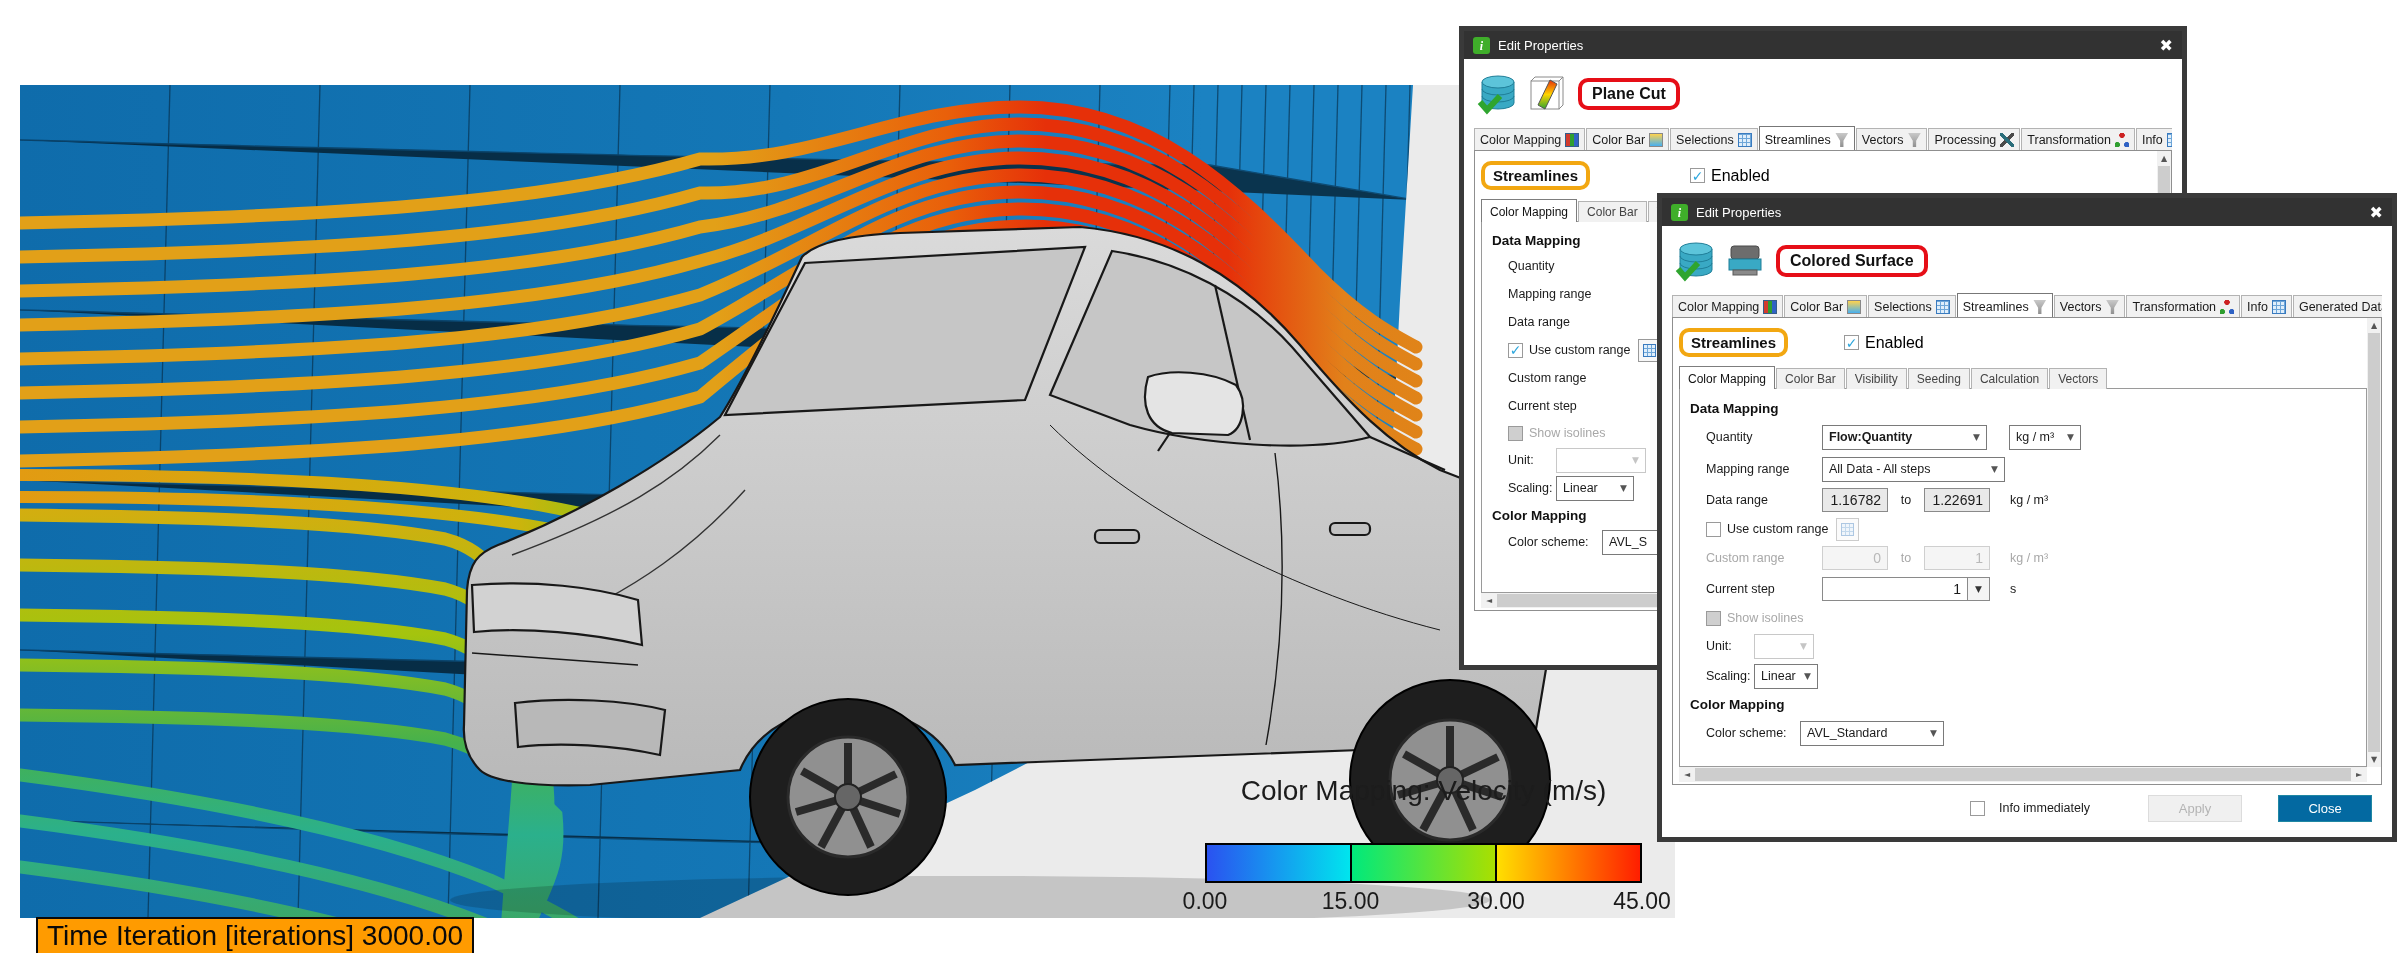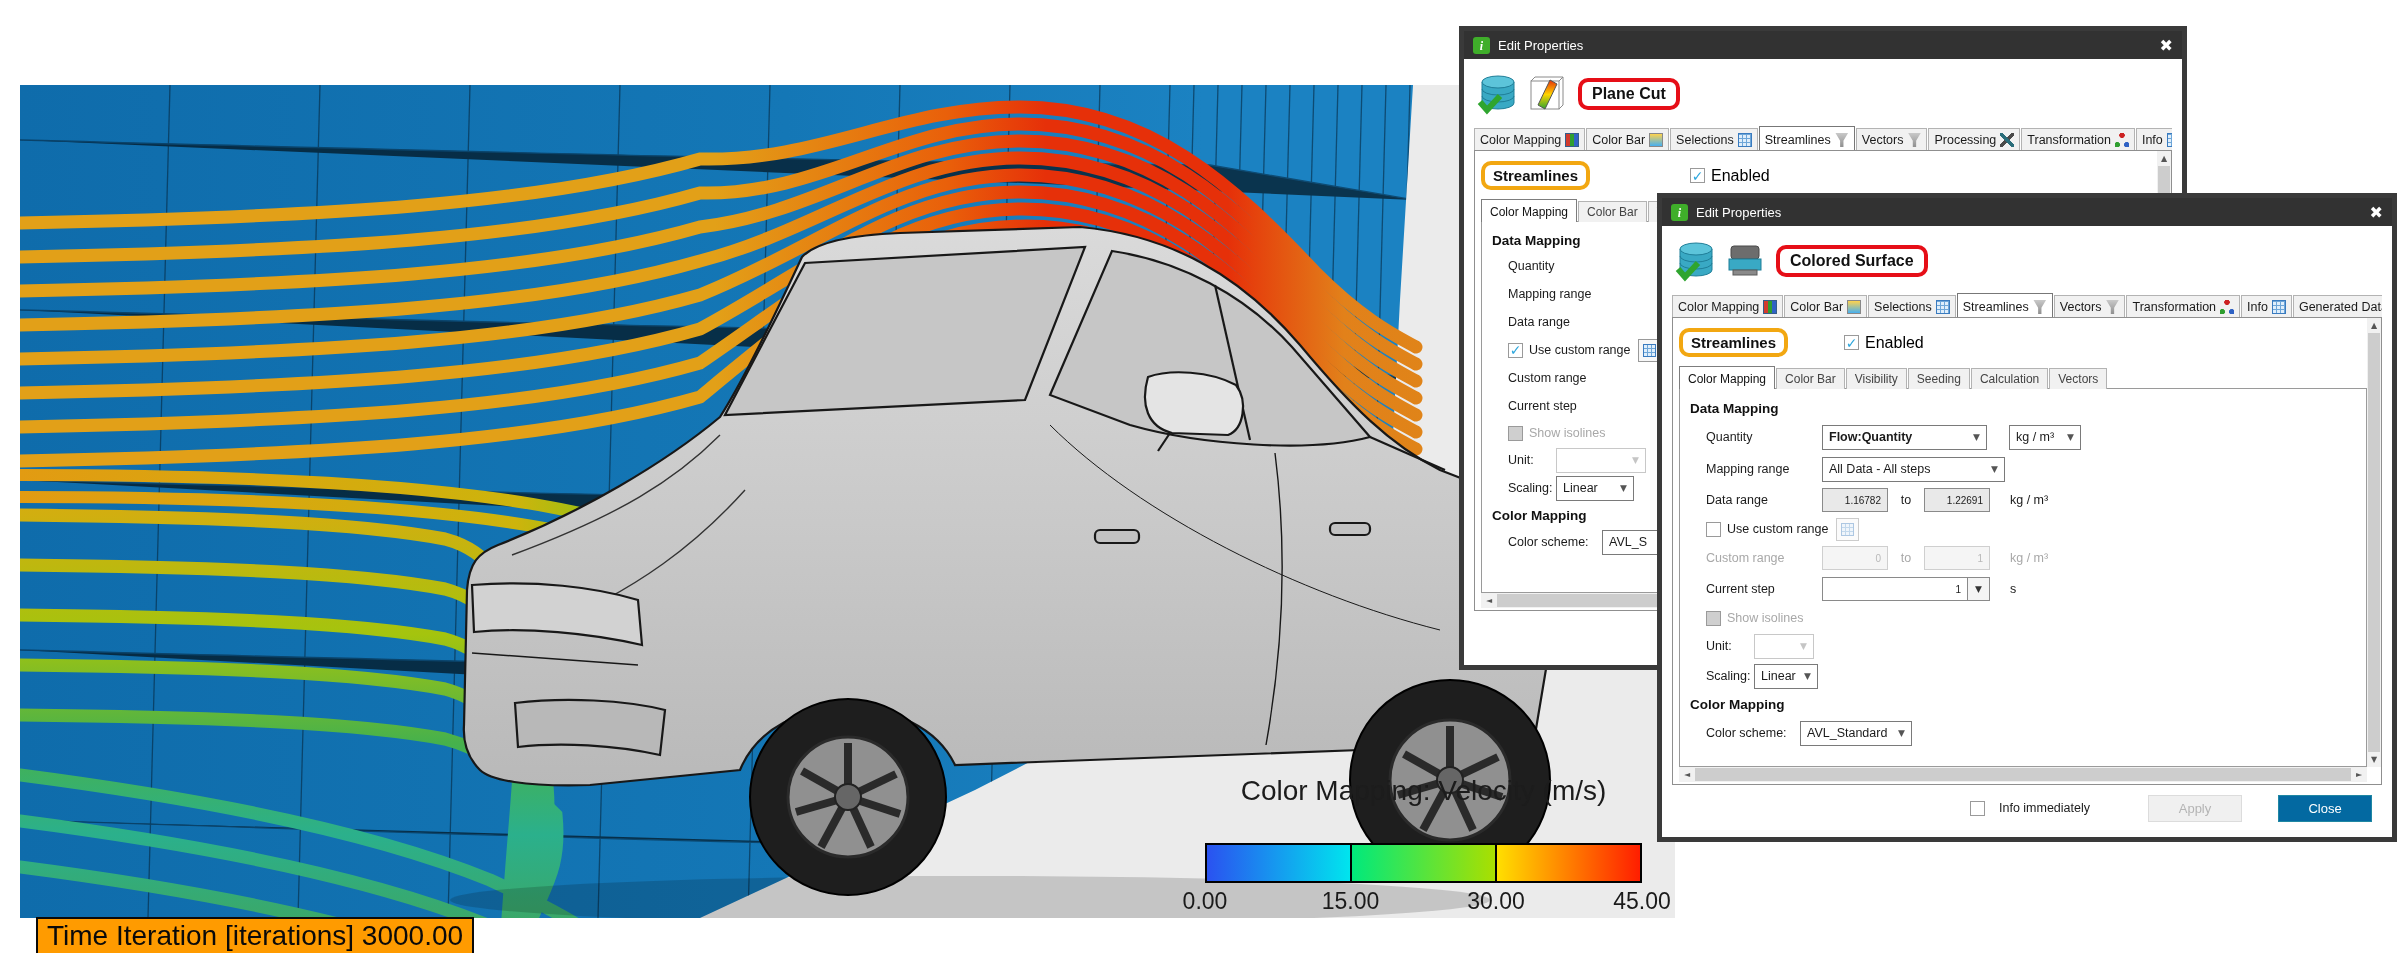--- a/index.html
+++ b/index.html
@@ -66,21 +66,21 @@
   .cb-dis { background:#cfcfcf; border-color:#9a9a9a; }
   .cb-lbl { margin-left:6px; }
 
   .dd { height:25px; border:1px solid #7a7a7a; background:#fff; display:flex; align-items:center;
     padding:0 6px; font-size:12.5px; color:#1b1b1b; }
   .dd .ar { margin-left:auto; color:#555; font-size:9px; padding-left:6px; font-family:"DejaVu Sans",sans-serif; }
   .dd.dis { border-color:#c8c8c8; color:#b5b5b5; }
   .dd.dis .ar { color:#c5c5c5; }
 
   .inp { height:24px; border:1px solid #8a8a8a; background:#e9e9e9; display:flex; align-items:center;
-    justify-content:flex-end; padding:0 6px; font-size:10px; color:#1b1b1b; }
+    justify-content:flex-end; padding:0 6px; font-size:14px; color:#1b1b1b; }
   .inp.dis { background:#f5f5f5; border-color:#cfcfcf; color:#b9b9b9; }
   .inp.white { background:#fff; }
 
   .spin-btn { width:22px; height:24px; border:1px solid #8a8a8a; border-left:none; background:#f4f4f4;
     display:flex; align-items:center; justify-content:center; font-size:9px; color:#333; font-family:"DejaVu Sans",sans-serif; }
 
   .tool { width:23px; height:23px; border:1px solid #999; background:#f7f7f7; margin-left:8px;
     display:flex; align-items:center; justify-content:center; }
   .tool.dis { border-color:#ccc; background:#fbfbfb; }
   .tool .mi-grid { width:13px; height:13px; }
@@ -551,21 +551,21 @@
           <div class="frow" style="height:30px">
             <span class="flabel" style="width:64px">Scaling:</span>
             <div class="dd" style="width:64px">
                 <span>Linear</span>
                 <span class="ar glyph">▼</span>
               </div>
           </div>
           <div class="sect">Color Mapping</div>
           <div class="frow" style="height:32px">
             <span class="flabel" style="width:110px">Color scheme:</span>
-            <div class="dd" style="width:112px">
+            <div class="dd" style="width:144px">
                 <span>AVL_Standard</span>
                 <span class="ar glyph">▼</span>
               </div>
           </div>
         </div>
         <div class="hsb">
           <span class="sarr">◄</span>
           <div class="thumb" style="flex:1"></div>
           <span class="sarr">►</span>
         </div>

